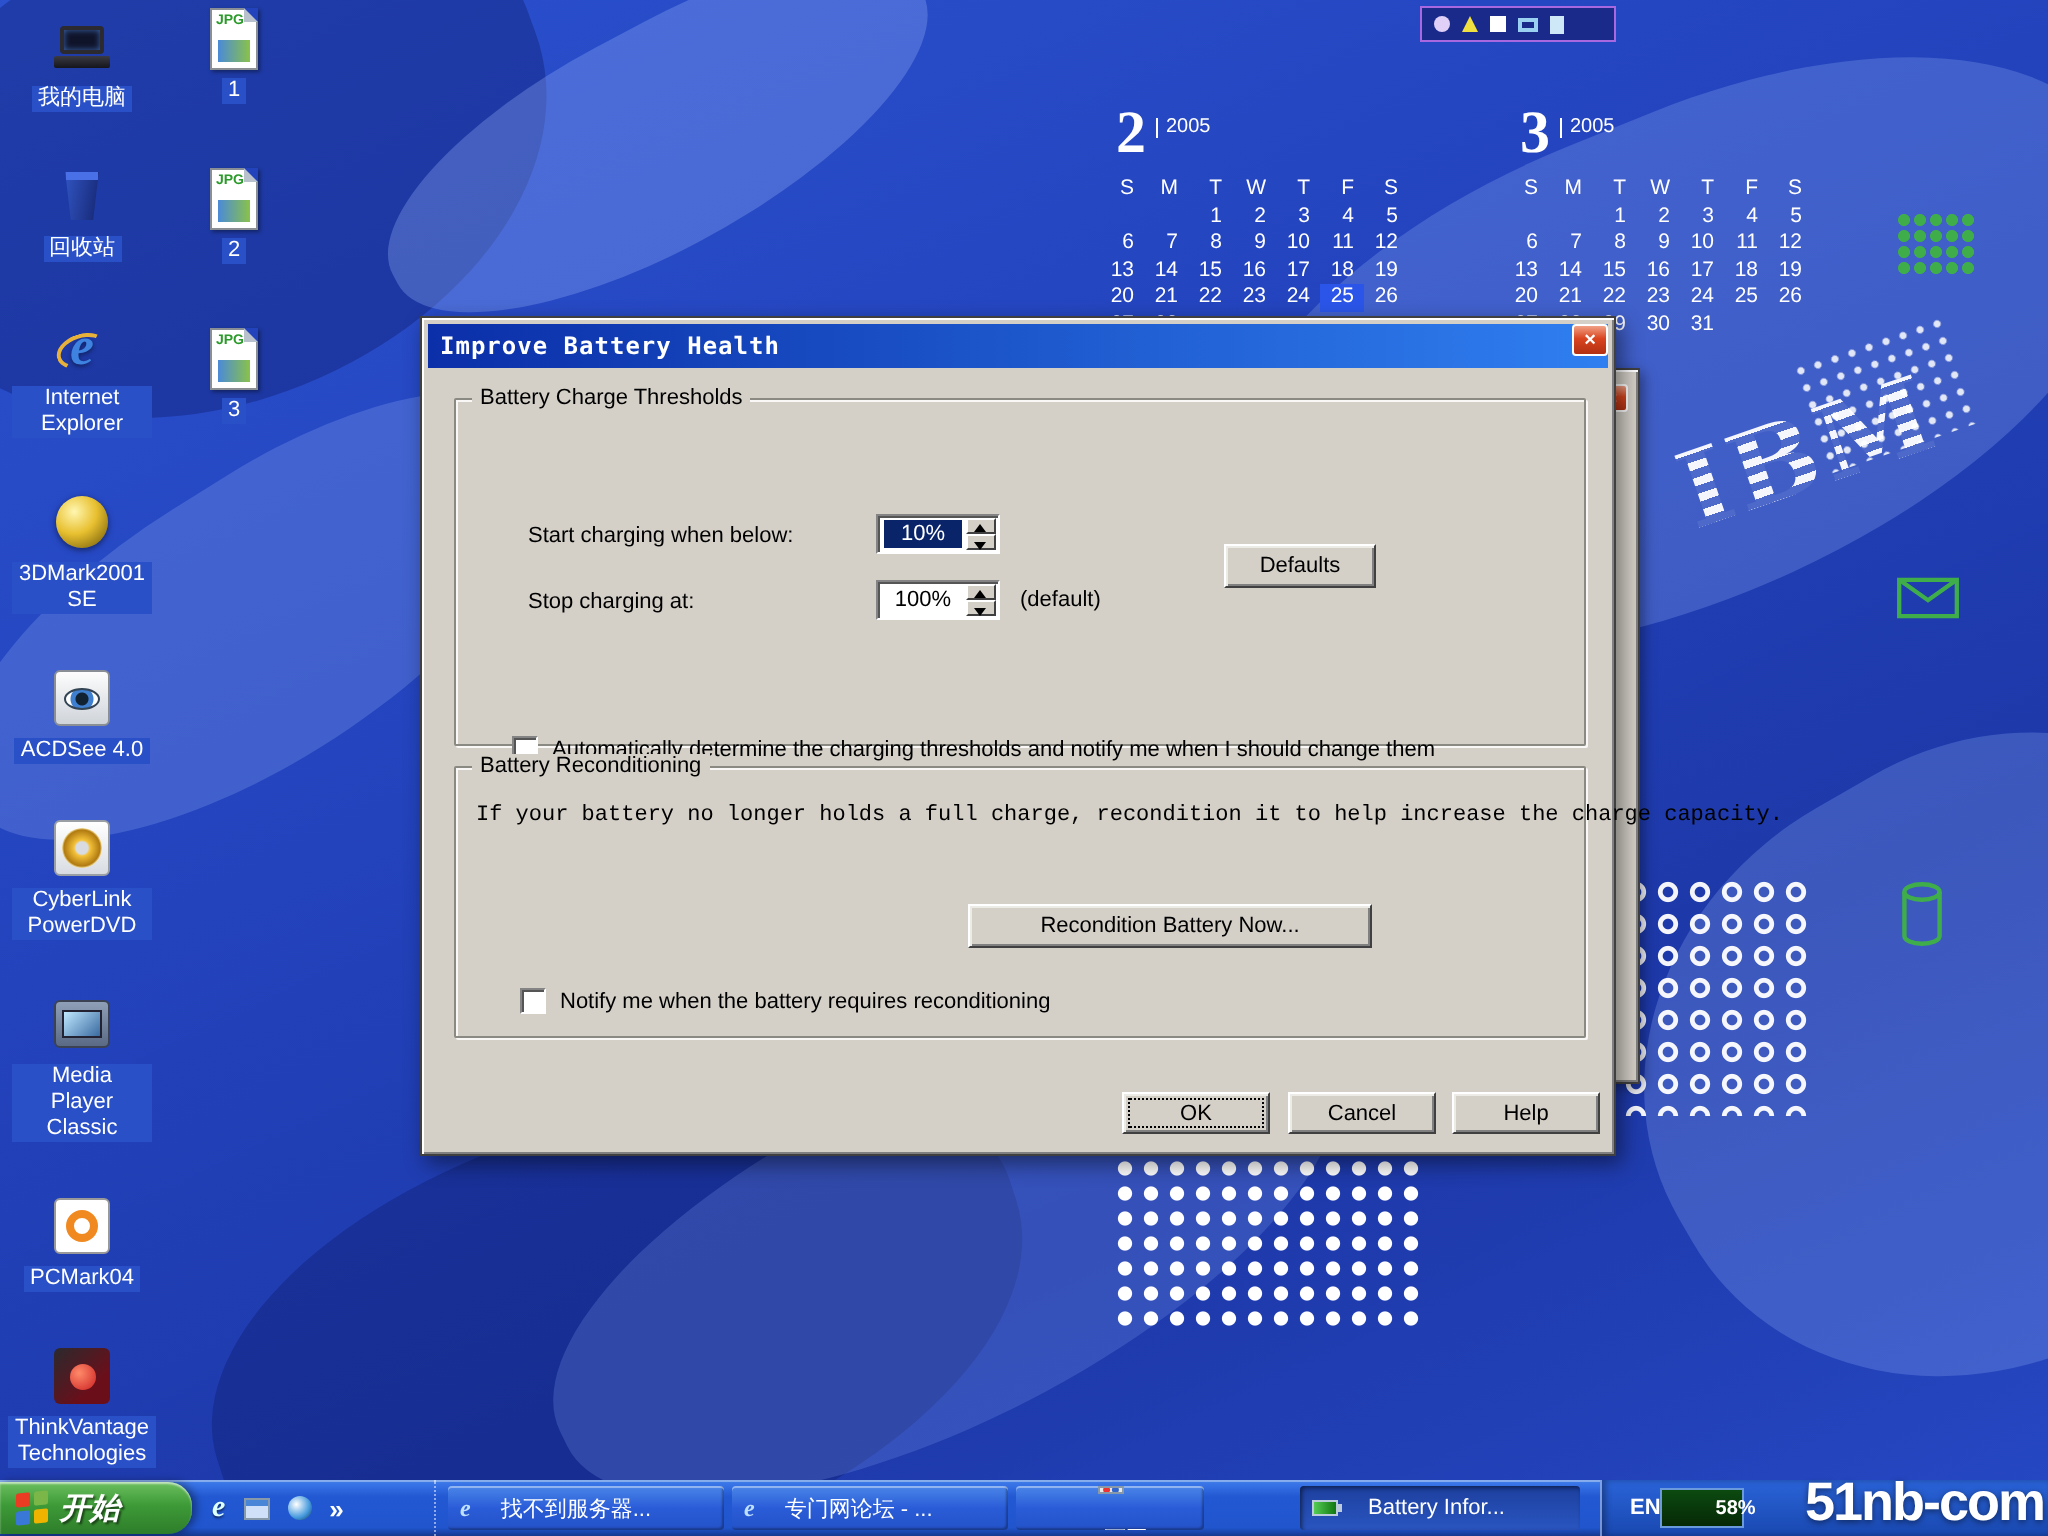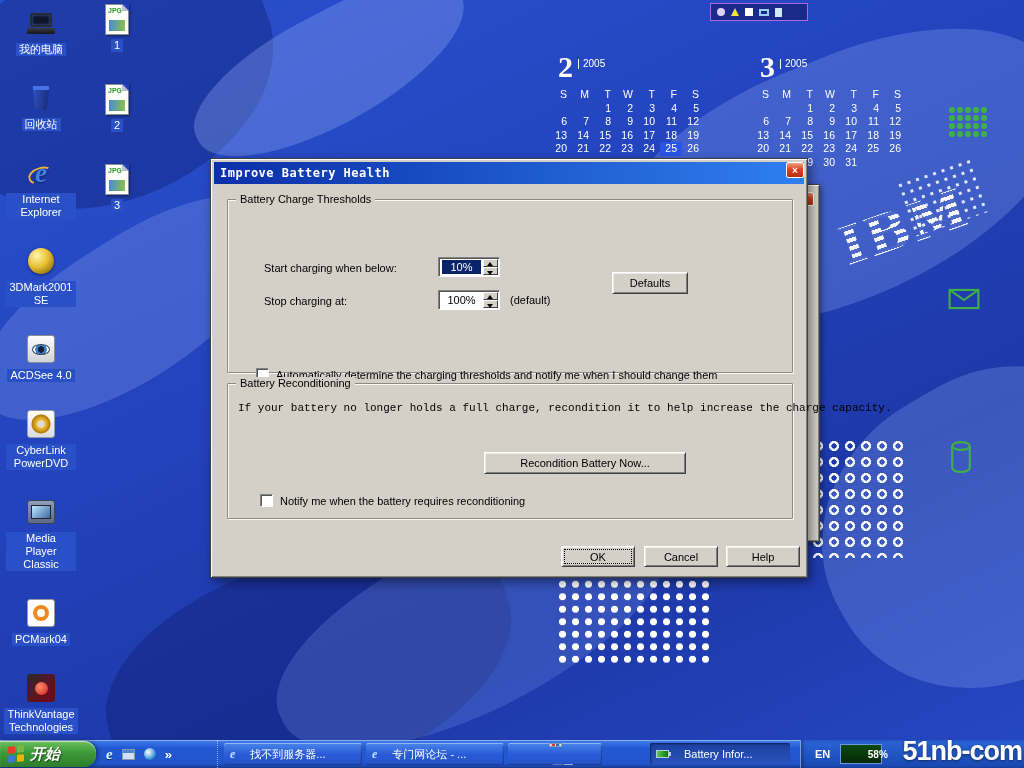--- a/index.html
+++ b/index.html
@@ -177,21 +177,21 @@
   .t4 { left:650px; width:140px; background:linear-gradient(#1c3f9e,#2a55c0);
     box-shadow:inset 1px 1px 2px rgba(0,0,0,.5); }
   .tb-ie::before { content:"e"; font:italic bold 12px "Liberation Serif",serif; color:#bfe0ff; }
   .tb-paint { width:13px; height:11px; background-color:#e8e8e8; border:1px solid #8899aa;
     background-image:radial-gradient(circle at 30% 45%,#e33 1.5px,transparent 2px),radial-gradient(circle at 70% 45%,#36c 1.5px,transparent 2px); }
   .tb-batt { width:13px; height:8px; border:1px solid #bcd; background:linear-gradient(90deg,#55cc55,#117711); position:relative; flex:none; }
   .tb-batt::after { content:''; position:absolute; right:-3px; top:1px; width:2px; height:4px; background:#bcd; }
   .tb-label { overflow:hidden; text-overflow:ellipsis; }
   .tray { position:absolute; right:0; top:0; bottom:0; width:224px;
     background:linear-gradient(#2a63d8,#1948b0); border-left:1px solid rgba(255,255,255,.4);
-    box-shadow:inset 2px 0 3px rgba(0,0,0,.3); display:flex; align-items:center; gap:10px; padding-left:14px; }
+    box-shadow:inset 2px 0 3px rgba(0,0,0,.3); display:flex; align-items:center; gap:0; padding-left:14px; }
   .tray-lang { color:#fff; font-size:11px; font-weight:bold; }
   .tray-batt { width:42px; height:20px; background:linear-gradient(#0c4a10,#062806); border:1px solid #6a9adb;
     color:#fff; font-size:10px; font-weight:bold; display:flex; align-items:center; justify-content:center;padding-left:33px; }
   .watermark { position:absolute; right:2px; bottom:1px; z-index:40; color:#fff;
     font-size:27px; font-weight:bold; letter-spacing:-1px; text-shadow:0 1px 3px rgba(0,0,0,.5); }
 </style>
 </head>
 <body>
 
 <div class="desktop">

